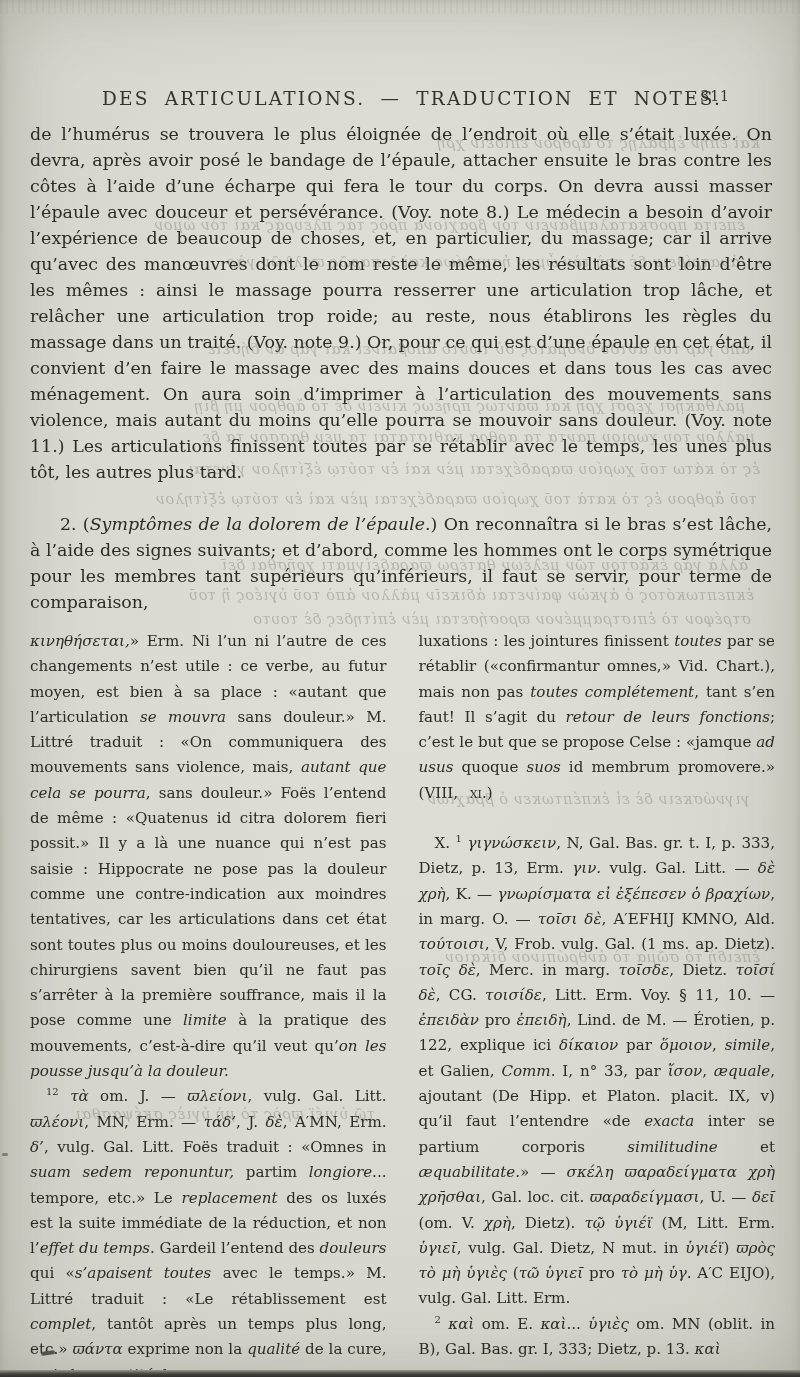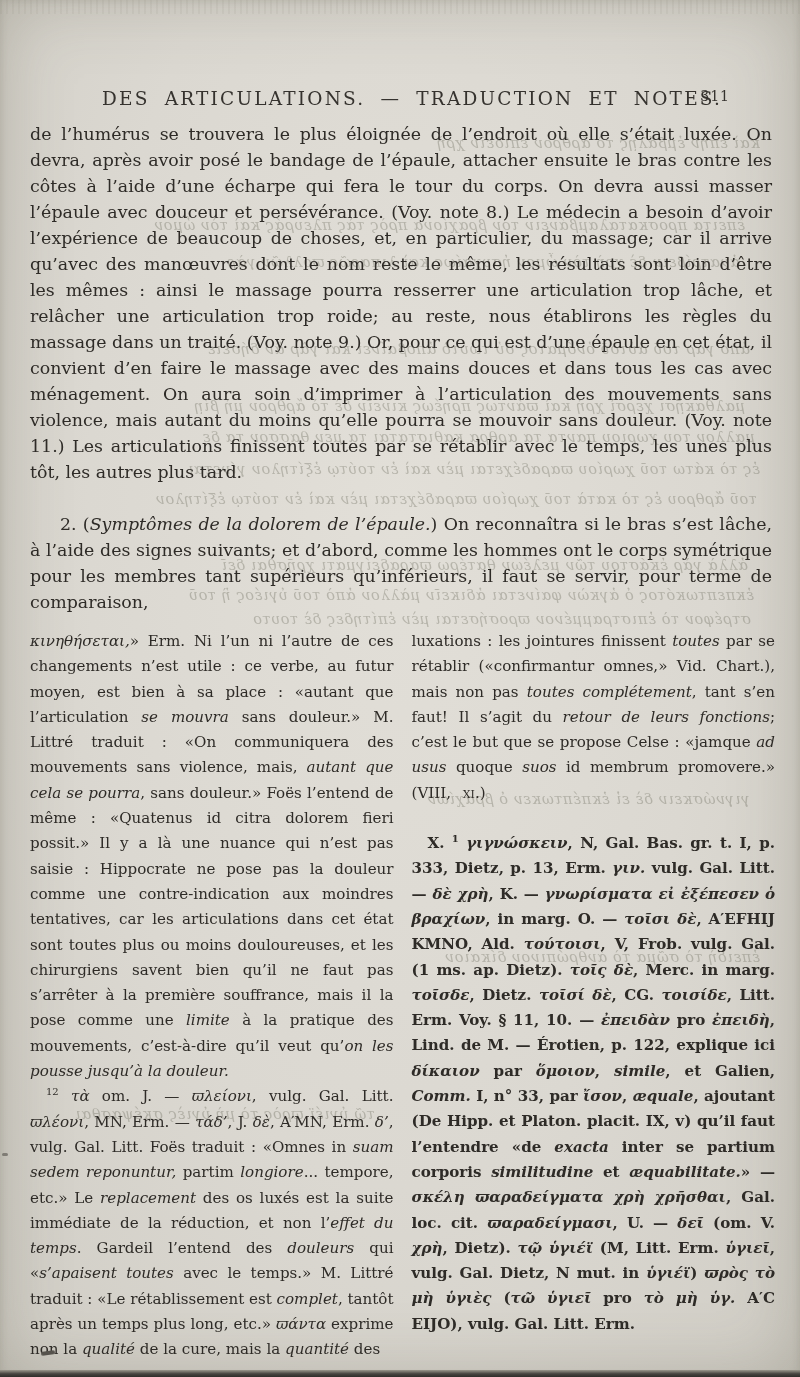--- a/index.html
+++ b/index.html
@@ -33,27 +33,27 @@
   }
   .body-text{
     position:absolute;left:30px;right:28px;top:121px;
     font-size:17.4px;line-height:26px;text-align:justify;
     text-justify:inter-word;
   }
   .para{margin:0;}
   .para-indent{margin-top:26px;text-indent:30px;}
   .footnotes{
     position:absolute;top:629px;left:30px;right:25px;bottom:30px;
-    display:flex;gap:18px;
+    display:flex;gap:32px;
     font-size:15.1px;line-height:25.3px;text-align:justify;
   }
   .fn-col{flex:1 1 0;min-width:0;}
   .fn-p{margin:0;}
   .fn-indent{text-indent:16px;}
-  .fn-gap{margin-top:25px;font-weight:bold;}
+  .fn-gap{margin-top:25px;}
   sup{font-size:10px;line-height:0;}
   .it{font-style:italic;}
   .gr{font-style:italic;}
   .sc{font-variant:small-caps;margin-left:7px;}
   
   .ghost{
     position:absolute;
     font-size:14.6px;letter-spacing:.6px;white-space:nowrap;overflow:hidden;
     color:rgba(104,102,88,.34);
     transform:scaleX(-1);
@@ -106,20 +106,21 @@
   </div>
 
   <div class="footnotes">
     <div class="fn-col">
       <p class="fn-p"><span class="gr">κινηθήσεται,</span><span>» Erm. Ni l’un ni l’autre de ces changements n’est utile : ce verbe, au futur moyen, est bien à sa place : «autant que l’articulation </span><span class="it">se mouvra</span><span> sans douleur.» M. Littré traduit : «On communiquera des mouvements sans violence, mais, </span><span class="it">autant que cela se pourra</span><span>, sans douleur.» Foës l’entend de même : «Quatenus id citra dolorem fieri possit.» Il y a là une nuance qui n’est pas saisie : Hippocrate ne pose pas la douleur comme une contre-indication aux moindres tentatives, car les articulations dans cet état sont toutes plus ou moins douloureuses, et les chirurgiens savent bien qu’il ne faut pas s’arrêter à la première souffrance, mais il la pose comme une </span><span class="it">limite</span><span> à la pratique des mouvements, c’est-à-dire qu’il veut qu’</span><span class="it">on les pousse jusqu’à la douleur.</span></p>
       <p class="fn-p fn-indent"><sup>12</sup><span class="gr"> τὰ</span><span> om. J. — </span><span class="gr">ϖλείονι</span><span>, vulg. Gal. Litt. </span><span class="gr">ϖλέονι</span><span>, MN, Erm. — </span><span class="gr">τάδ’</span><span>, J. </span><span class="gr">δὲ</span><span>, A′MN, Erm. </span><span class="gr">δ’</span><span>, vulg. Gal. Litt. Foës traduit : «Omnes in </span><span class="it">suam sedem reponuntur,</span><span> partim </span><span class="it">longiore</span><span>... tempore, etc.» Le </span><span class="it">replacement</span><span> des os luxés est la suite immédiate de la réduction, et non l’</span><span class="it">effet du temps</span><span>. Gardeil l’entend des </span><span class="it">douleurs</span><span> qui «</span><span class="it">s’apaisent toutes</span><span> avec le temps.» M. Littré traduit : «Le rétablissement est </span><span class="it">complet</span><span>, tantôt après un temps plus long, etc.» </span><span class="gr">ϖάντα</span><span> exprime non la </span><span class="it">qualité</span><span> de la cure, mais la </span><span class="it">quantité</span><span> des</span></p>
     </div>
     <div class="fn-col">
       <p class="fn-p"><span>luxations : les jointures finissent </span><span class="it">toutes</span><span> par se rétablir («confirmantur omnes,» Vid. Chart.), mais non pas </span><span class="it">toutes complétement</span><span>, tant s’en faut! Il s’agit du </span><span class="it">retour de leurs fonctions</span><span>; c’est le but que se propose Celse : «jamque </span><span class="it">ad usus</span><span> quoque </span><span class="it">suos</span><span> id membrum promovere.» (VIII, </span><span class="sc">xi</span><span>.)</span></p>
       <p class="fn-p fn-indent fn-gap"><span>X. </span><sup>1</sup><span> </span><span class="gr">γιγνώσκειν</span><span>, N, Gal. Bas. gr. t. I, p. 333, Dietz, p. 13, Erm. </span><span class="gr">γιν.</span><span> vulg. Gal. Litt. — </span><span class="gr">δὲ χρὴ</span><span>, K. — </span><span class="gr">γνωρίσματα εἰ ἐξέπεσεν ὁ βραχίων</span><span>, in marg. O. — </span><span class="gr">τοῖσι δὲ</span><span>, A′EFHIJ KMNO, Ald. </span><span class="gr">τούτοισι</span><span>, V, Frob. vulg. Gal. (1 ms. ap. Dietz). </span><span class="gr">τοῖς δὲ</span><span>, Merc. in marg. </span><span class="gr">τοῖσδε</span><span>, Dietz. </span><span class="gr">τοῖσί δὲ</span><span>, CG. </span><span class="gr">τοισίδε</span><span>, Litt. Erm. Voy. § 11, 10. — </span><span class="gr">ἐπειδὰν</span><span> pro </span><span class="gr">ἐπειδὴ</span><span>, Lind. de M. — Érotien, p. 122, explique ici </span><span class="gr">δίκαιον</span><span> par </span><span class="gr">ὅμοιον</span><span>, </span><span class="it">simile</span><span>, et Galien, </span><span class="it">Comm.</span><span> I, n° 33, par </span><span class="gr">ἴσον</span><span>, </span><span class="it">æquale</span><span>, ajoutant (De Hipp. et Platon. placit. IX, v) qu’il faut l’entendre «de </span><span class="it">exacta</span><span> inter se partium corporis </span><span class="it">similitudine</span><span> et </span><span class="it">æquabilitate.</span><span>» — </span><span class="gr">σκέλη ϖαραδείγματα χρὴ χρῆσθαι</span><span>, Gal. loc. cit. </span><span class="gr">ϖαραδείγμασι</span><span>, U. — </span><span class="gr">δεῖ</span><span> (om. V. </span><span class="gr">χρὴ</span><span>, Dietz). </span><span class="gr">τῷ ὑγιέϊ</span><span> (M, Litt. Erm. </span><span class="gr">ὑγιεῖ</span><span>, vulg. Gal. Dietz, N mut. in </span><span class="gr">ὑγιέϊ</span><span>) </span><span class="gr">ϖρὸς τὸ μὴ ὑγιὲς</span><span> (</span><span class="gr">τῶ ὑγιεῖ</span><span> pro </span><span class="gr">τὸ μὴ ὑγ.</span><span> A′C EIJO), vulg. Gal. Litt. Erm.</span></p>
+      <p class="fn-p fn-indent"><sup>2</sup><span> </span><span class="gr">καὶ</span><span> om. E. </span><span class="gr">καὶ</span><span>... </span><span class="gr">ὑγιὲς</span><span> om. MN (oblit. in B), Gal. Bas. gr. I, 333; Dietz, p. 13. </span><span class="gr">καὶ</span></p>
     </div>
   </div>
 
   <div class="smudge smudge-1"></div>
   <div class="smudge smudge-2"></div>
   <div class="bottom-edge"></div>
 
 </div>
 
 </body></html>

